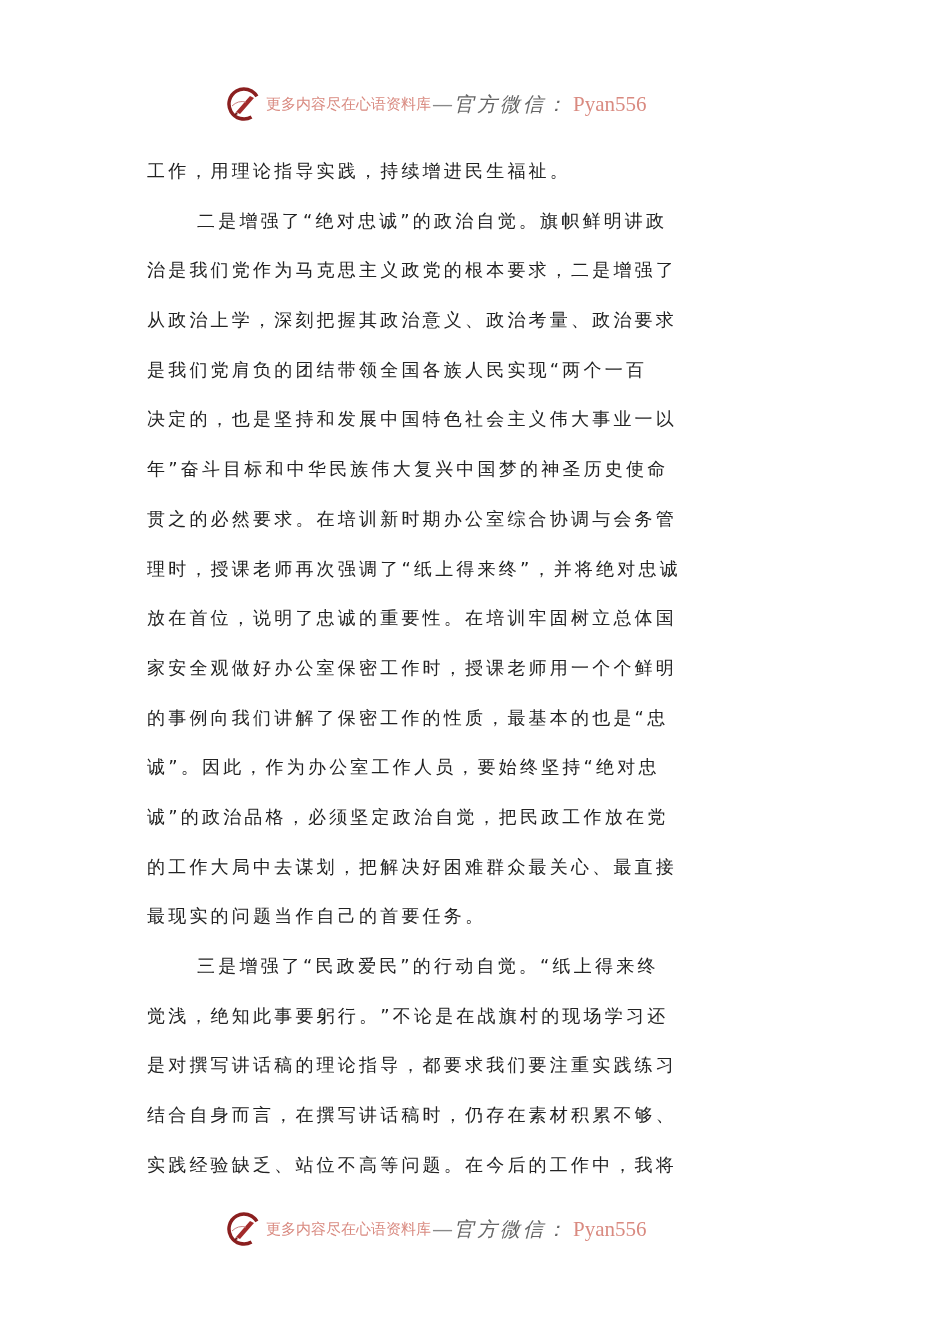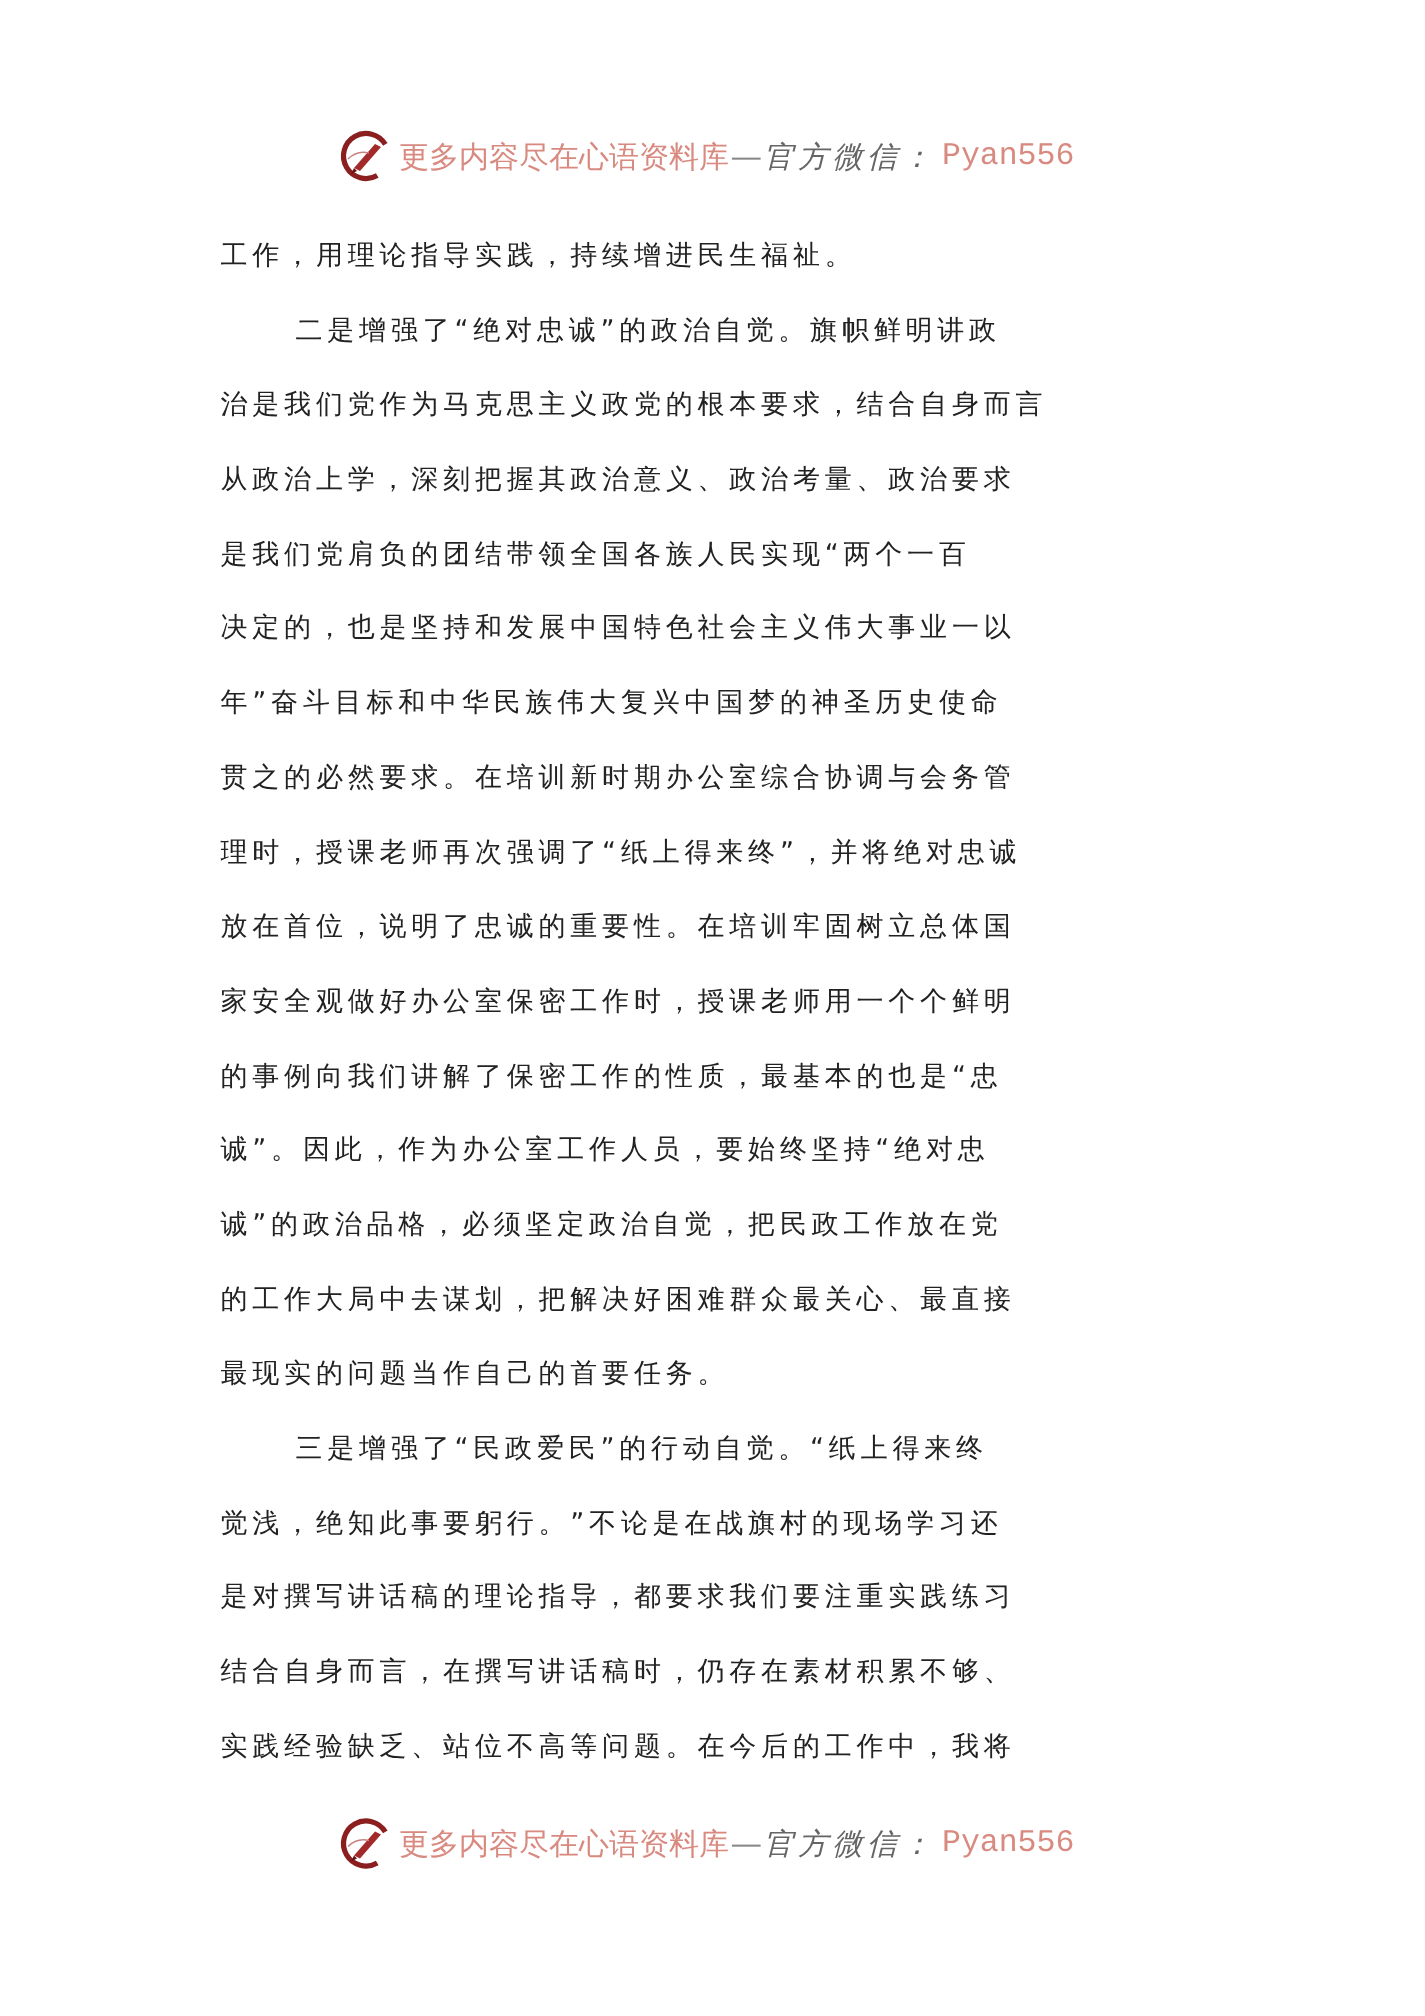--- a/index.html
+++ b/index.html
@@ -25,39 +25,39 @@
     .watermark.top { top: 84px; }
     .watermark.bottom { top: 1209px; }
     .logo {
       width: 36px;
       height: 36px;
       margin-right: 4px;
       flex: 0 0 auto;
     }
     .wm-main {
       font-family: "DejaVu Serif", serif;
-      font-size: 20px;
+      font-size: 15px;
       color: #d98a80;
       letter-spacing: 0px;
     }
     .wm-dash {
       font-family: "DejaVu Serif", serif;
       font-size: 21px;
       color: #888;
       margin: 0 1px;
     }
     .wm-sub {
       font-family: Liberation Mono, monospace;
       font-size: 20px;
       color: #666;
       font-style: italic;
       letter-spacing: 3px;
     }
     .wm-id {
-      font-family: Liberation Mono, monospace;
+      font-family: Liberation Serif, serif;
       font-size: 21px;
       color: #d98a80;
       margin-left: 4px;
     }
     .content {
       position: absolute;
       left: 147px;
       top: 151px;
       width: 660px;
     }
@@ -84,21 +84,21 @@
   </svg>
   <span class="wm-main">更多内容尽在心语资料库</span>
   <span class="wm-dash">—</span>
   <span class="wm-sub">官方微信：</span>
   <span class="wm-id">Pyan556</span>
 </div>
 
 <div class="content">
   <div class="line">工作，用理论指导实践，持续增进民生福祉。</div>
   <div class="line indent">二是增强了“绝对忠诚”的政治自觉。旗帜鲜明讲政</div>
-  <div class="line">治是我们党作为马克思主义政党的根本要求，结合自身而言</div>
+  <div class="line">治是我们党作为马克思主义政党的根本要求，二是增强了</div>
   <div class="line">从政治上学，深刻把握其政治意义、政治考量、政治要求</div>
   <div class="line">是我们党肩负的团结带领全国各族人民实现“两个一百</div>
   <div class="line">决定的，也是坚持和发展中国特色社会主义伟大事业一以</div>
   <div class="line">年”奋斗目标和中华民族伟大复兴中国梦的神圣历史使命</div>
   <div class="line">贯之的必然要求。在培训新时期办公室综合协调与会务管</div>
   <div class="line">理时，授课老师再次强调了“纸上得来终”，并将绝对忠诚</div>
   <div class="line">放在首位，说明了忠诚的重要性。在培训牢固树立总体国</div>
   <div class="line">家安全观做好办公室保密工作时，授课老师用一个个鲜明</div>
   <div class="line">的事例向我们讲解了保密工作的性质，最基本的也是“忠</div>
   <div class="line">诚”。因此，作为办公室工作人员，要始终坚持“绝对忠</div>

